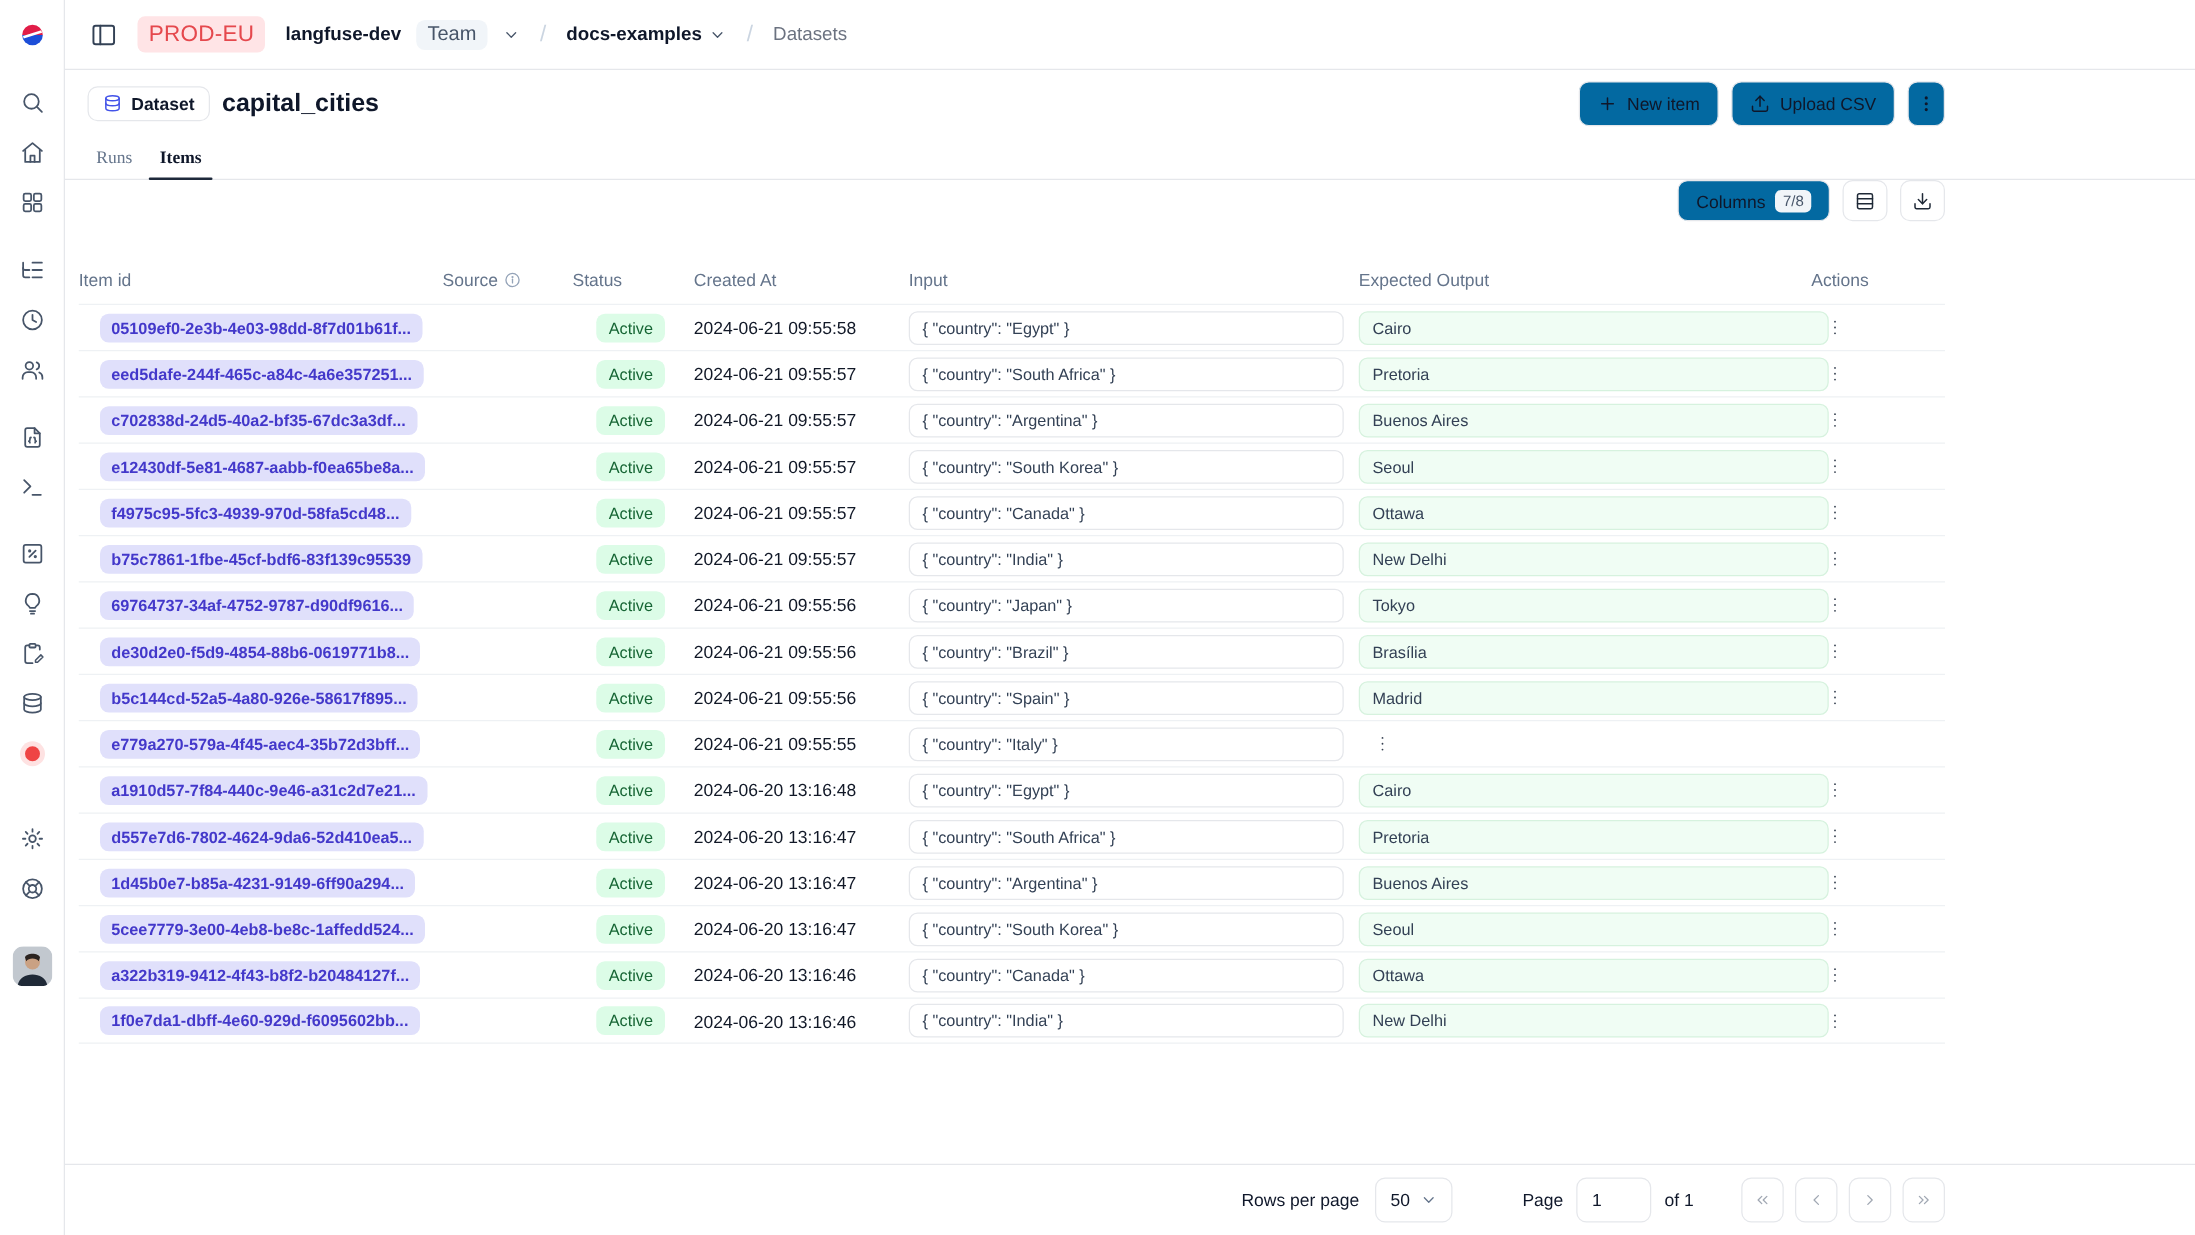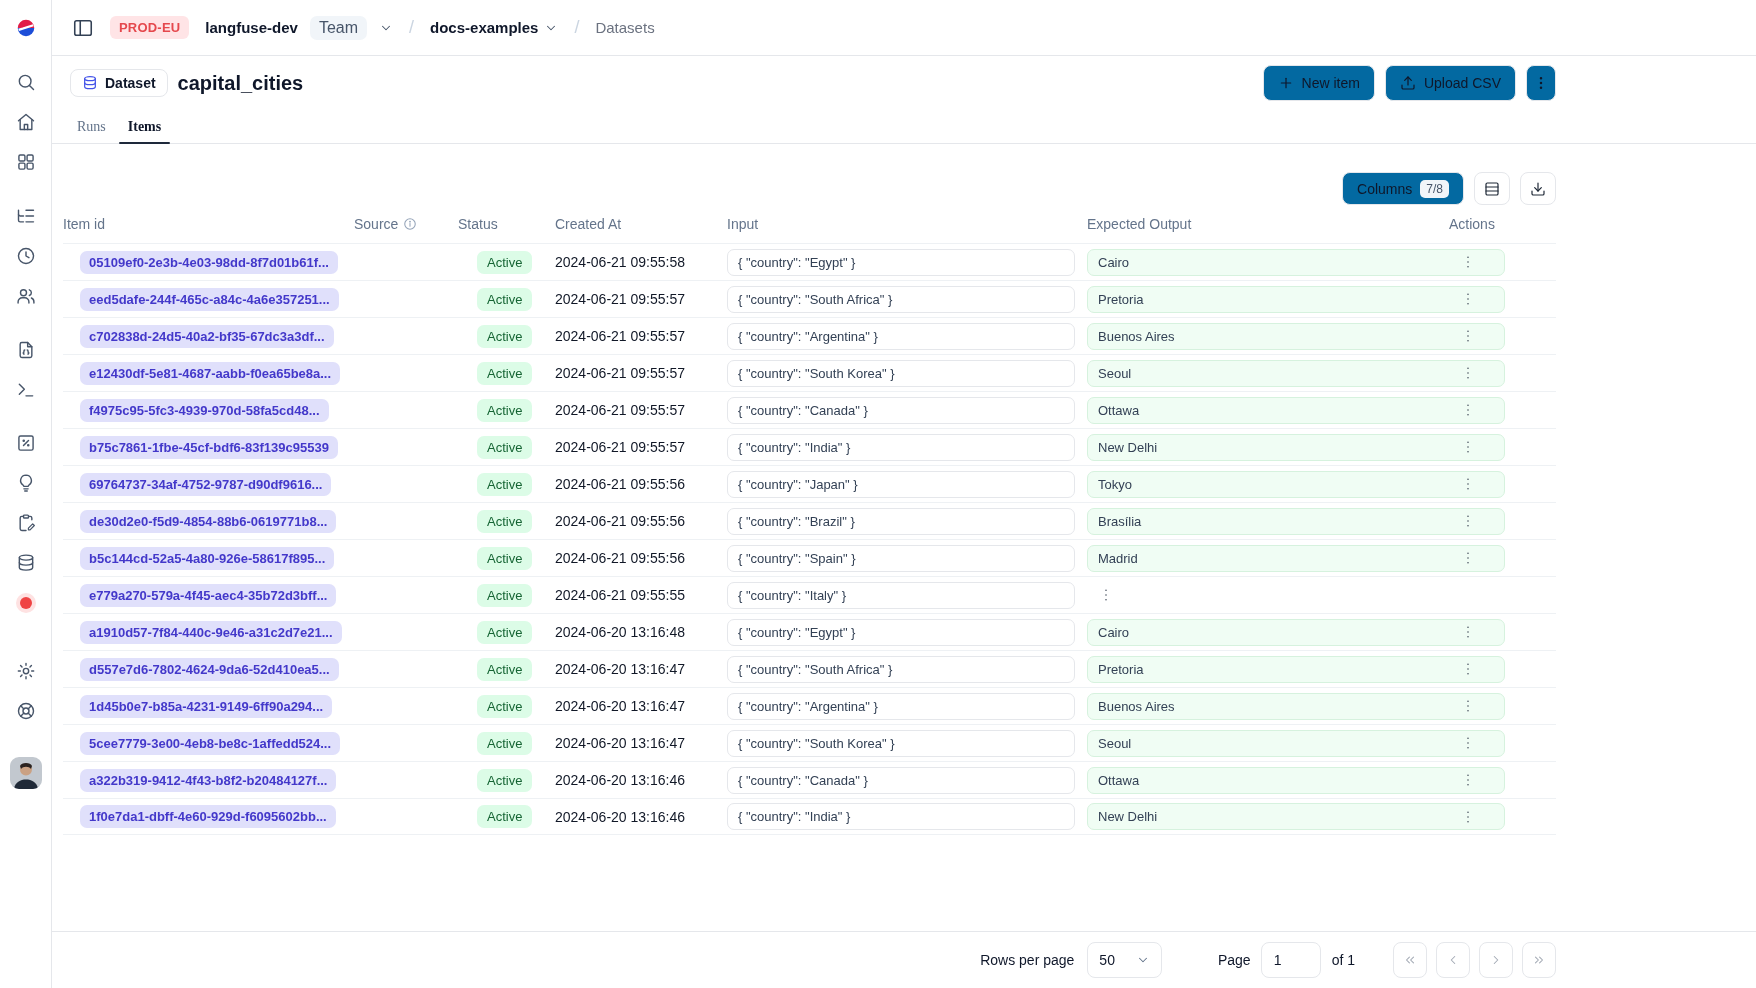--- a/index.html
+++ b/index.html
@@ -24,61 +24,61 @@
   .spacer{flex:1}
   .ic{width:20px;height:20px;stroke:#475569;fill:none;stroke-width:1.7;stroke-linecap:round;stroke-linejoin:round}
   .ic-sm{width:16px;height:16px;stroke:currentColor;fill:none;stroke-width:1.8;stroke-linecap:round;stroke-linejoin:round}
   .ic-xs{width:14px;height:14px;stroke:currentColor;fill:none;stroke-width:1.8;stroke-linecap:round;stroke-linejoin:round}
   .red-dot{width:12px;height:12px;border-radius:50%;background:var(--red-dot);box-shadow:0 0 0 4px #fee2e2}
   .avatar{width:32px;height:32px;border-radius:9px;overflow:hidden;border:none;background:transparent;cursor:pointer;margin:26px 0 16px}
   
   .main{flex:1;display:flex;flex-direction:column;min-width:0}
   .topbar{height:56px;flex:0 0 56px;border-bottom:1px solid var(--border);display:flex;align-items:center;padding:0 16px;gap:12px}
   .toggle-btn{border:none;background:transparent;width:30px;height:30px;display:flex;align-items:center;justify-content:center;cursor:pointer}
-  .env-badge{background:var(--env-bg);color:var(--env-text);font-size:13px;font-weight:700;padding:4px 9px;border-radius:6px;letter-spacing:.2px}
+  .env-badge{background:var(--env-bg);color:var(--env-text);font-size:18px;font-weight:400;padding:4px 9px;border-radius:6px;letter-spacing:.2px}
   .org-name{font-size:15px;font-weight:600;margin-left:4px}
   .org-type{background:#f1f5f9;color:#475569;font-size:16px;padding:3px 9px;border-radius:7px}
   .crumb-sep{color:#cbd5e1;font-size:18px;font-weight:300;padding:0 4px}
   .proj{display:flex;align-items:center;gap:6px;font-size:15px;font-weight:600;background:transparent;border:none;cursor:pointer;color:var(--txt)}
   .crumb-page{color:var(--txt-3);font-size:15px}
   .chev{color:#475569}
   
   .page-head{height:54px;flex:0 0 54px;display:flex;align-items:center;padding:0 200px 0 16px}
   .dataset-badge{display:flex;align-items:center;gap:7px;border:1px solid var(--border);border-radius:8px;padding:5px 11px;font-size:14px;font-weight:600;background:#fff;margin-left:2px}
   .page-title{font-size:20px;font-weight:700;margin-left:10px}
   .head-actions{margin-left:auto;display:flex;align-items:center;gap:10px}
   .btn{display:flex;align-items:center;gap:8px;height:36px;padding:0 14px;border:1px solid var(--border);border-radius:8px;background:#0369a1;font-size:14px;font-weight:500;color:var(--txt);cursor:pointer;font-family:inherit}
   .btn-icon{width:30px;justify-content:center;padding:0}
   
   .tabs{height:34px;flex:0 0 34px;display:flex;align-items:stretch;border-bottom:1px solid var(--border);padding:0 16px;gap:4px}
   .tab{position:relative;display:flex;align-items:center;padding:0 9px;font-size:14px;font-weight:500;color:var(--txt-2);background:none;border:none;cursor:pointer;font-family:Liberation Serif, serif}
   .tab.active{color:var(--txt);font-weight:600}
   .tab.active::after{content:"";position:absolute;left:0;right:0;bottom:-1px;height:2.5px;background:var(--tab-underline);border-radius:2px}
   
-  .toolbar{height:61px;flex:0 0 61px;display:flex;align-items:flex-end;justify-content:flex-end;gap:10px;padding:0 200px 0 16px}
+  .toolbar{height:61px;flex:0 0 61px;display:flex;align-items:flex-start;justify-content:flex-end;gap:10px;padding:0 200px 0 16px}
   .columns-btn{height:33px}
   .count-badge{background:#f1f5f9;color:#475569;font-size:12px;font-weight:500;padding:2px 6px;border-radius:5px}
   .tool-icon-btn{height:33px;width:36px;display:flex;align-items:center;justify-content:center;border:1px solid var(--border);border-radius:8px;background:#fff;cursor:pointer;color:#1f2937}
   
   .table{flex:1;padding:0 200px 0 11px;overflow:hidden}
   .trow,.thead{display:grid;grid-template-columns:291px 104px 97px 172px 360px 362px 1fr;align-items:center}
   .thead{height:38px;font-size:14px;font-weight:500;color:var(--txt-2)}
   .thead .th{display:flex;align-items:center;gap:5px}
   .trow{height:37px;border-top:1px solid var(--border-soft)}
   .trow:last-child{border-bottom:1px solid var(--border-soft)}
   .id-pill{display:inline-block;max-width:282px;margin-left:17px;background:var(--id-pill-bg);color:var(--id-pill-text);font-size:13px;font-weight:600;padding:4px 9px;border-radius:7px;white-space:nowrap;cursor:pointer}
   .status-badge{display:inline-block;margin-left:19px;background:var(--status-bg);color:var(--status-text);font-size:13px;padding:4px 10px;border-radius:7px}
   .created{font-size:14px;color:#111827}
   .io-box{width:348px;height:27px;display:flex;align-items:center;padding:0 10px;border:1px solid var(--input-border);border-radius:7px;font-size:13px;color:#334155;background:#fff;white-space:nowrap;overflow:hidden}
-  .io-box.expected{width:418px;background:var(--expected-bg);border-color:var(--expected-border)}
+  .io-box.expected{width:376px;background:var(--expected-bg);border-color:var(--expected-border)}
   .kebab-btn{border:none;background:transparent;width:26px;height:26px;margin-left:6px;display:flex;align-items:center;justify-content:center;cursor:pointer;border-radius:6px;color:#374151}
   
   .pagefoot{height:57px;flex:0 0 57px;border-top:1px solid var(--border);display:flex;align-items:center;justify-content:flex-end;padding:0 200px 0 16px;font-size:14px}
   .rpp-label{margin-right:13px}
-  .select{display:flex;align-items:center;gap:21px;height:36px;padding:0 11px;border:1px solid var(--border);border-radius:8px;background:#fff;cursor:pointer;font-size:14px;color:var(--txt);font-family:inherit}
+  .select{display:flex;align-items:center;gap:8px;height:36px;padding:0 11px;border:1px solid var(--border);border-radius:8px;background:#fff;cursor:pointer;font-size:14px;color:var(--txt);font-family:inherit}
   .page-label{margin:0 10px 0 56px}
   .page-input{width:60px;height:36px;border:1px solid var(--border);border-radius:8px;padding:0 12px;font-size:14px;color:var(--txt);font-family:inherit}
   .of-label{margin-left:11px;color:var(--txt)}
   .pager{display:flex;gap:9px;margin-left:38px}
   .pager-btn{width:34px;height:36px;display:flex;align-items:center;justify-content:center;border:1px solid var(--border);border-radius:8px;background:#fff;color:#a1a8b3;cursor:default}
 </style>
 </head>
 <body>
 
 <div class="app">

